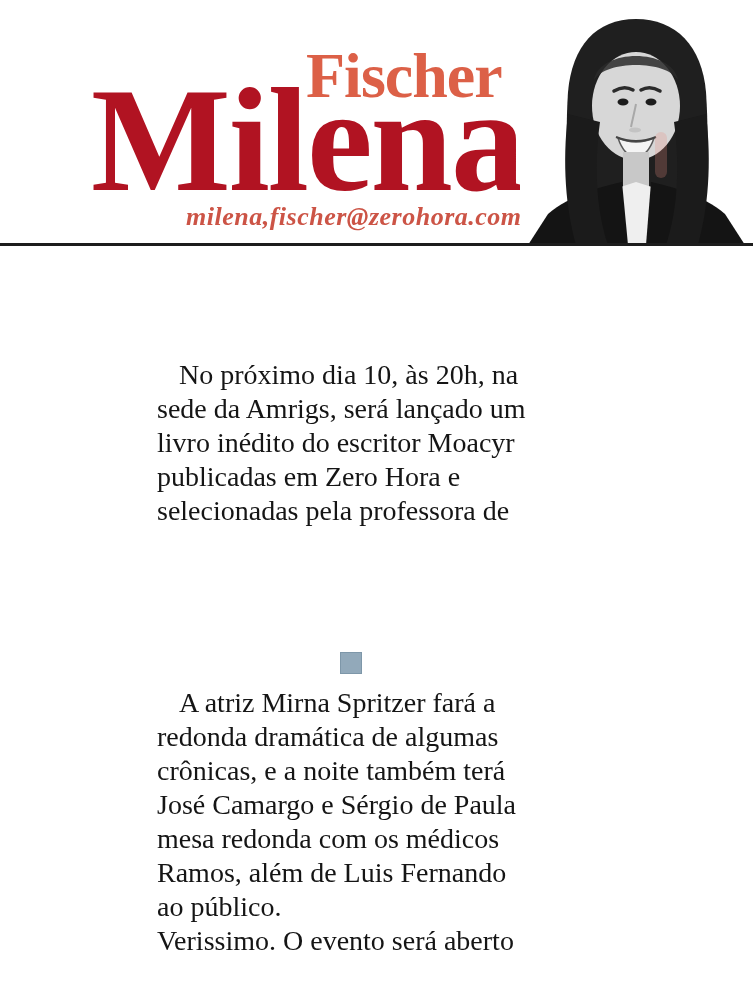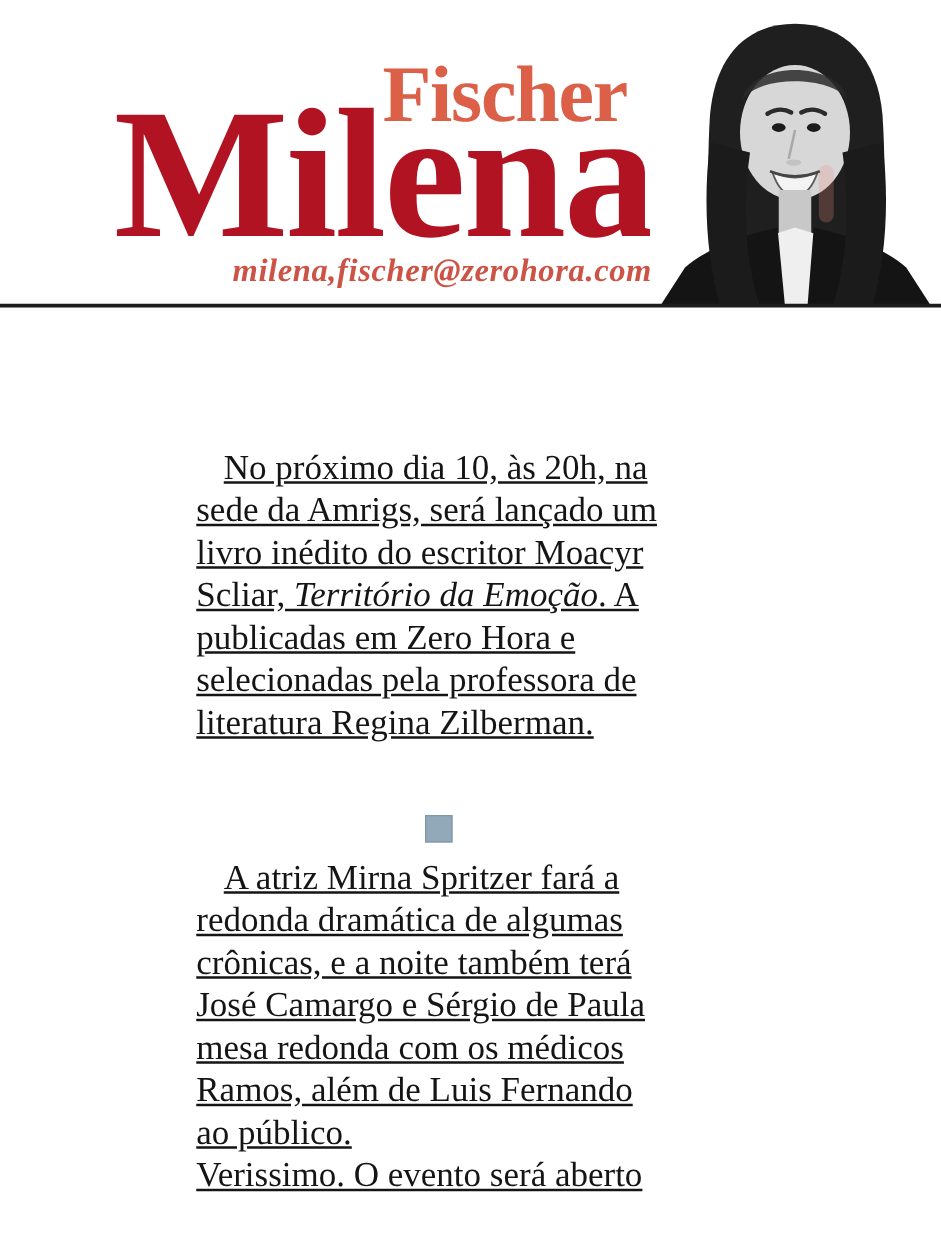--- a/index.html
+++ b/index.html
@@ -41,21 +41,21 @@
     background:#e98d80;opacity:0.25;border-radius:10px;
   }
 
   
   .section-title{
     position:absolute;left:182px;top:272px;
     font-size:52px;line-height:1;color:#c41431;letter-spacing:-1px;
   }
   .para{
     position:absolute;left:157px;width:440px;
-    font-size:28px;line-height:34px;color:#151515;text-decoration:underline;
+    font-size:28px;line-height:34px;color:#151515;
   }
   .para .ln{height:34px;white-space:nowrap;}
   .para .indent{padding-left:22px;}
   .para .it{font-style:italic;}
   .p1{top:358px;}
   .p2{top:686px;}
   .separator-square{
     position:absolute;left:340px;top:652px;width:22px;height:22px;
     background:#92a9ba;border:1px solid #7e97a9;box-sizing:border-box;
   }
@@ -109,24 +109,22 @@
 
     <div class="edge-artifact"></div>
     <div class="masthead-rule"></div>
   </div>
 
 
   <div class="para p1">
     <div class="ln indent">No próximo dia 10, às 20h, na</div>
     <div class="ln">sede da Amrigs, será lançado um</div>
     <div class="ln">livro inédito do escritor Moacyr</div>
-    <div class="ln"><span>Scliar, </span><span class="it">Território da Emoção</span><span>. A</span></div>
     <div class="ln">publicadas em Zero Hora e</div>
     <div class="ln">selecionadas pela professora de</div>
-    <div class="ln">literatura Regina Zilberman.</div>
   </div>
 
   <div class="separator-square"></div>
 
   <div class="para p2">
     <div class="ln indent">A atriz Mirna Spritzer fará a</div>
     <div class="ln">redonda dramática de algumas</div>
     <div class="ln">crônicas, e a noite também terá</div>
     <div class="ln">José Camargo e Sérgio de Paula</div>
     <div class="ln">mesa redonda com os médicos</div>

